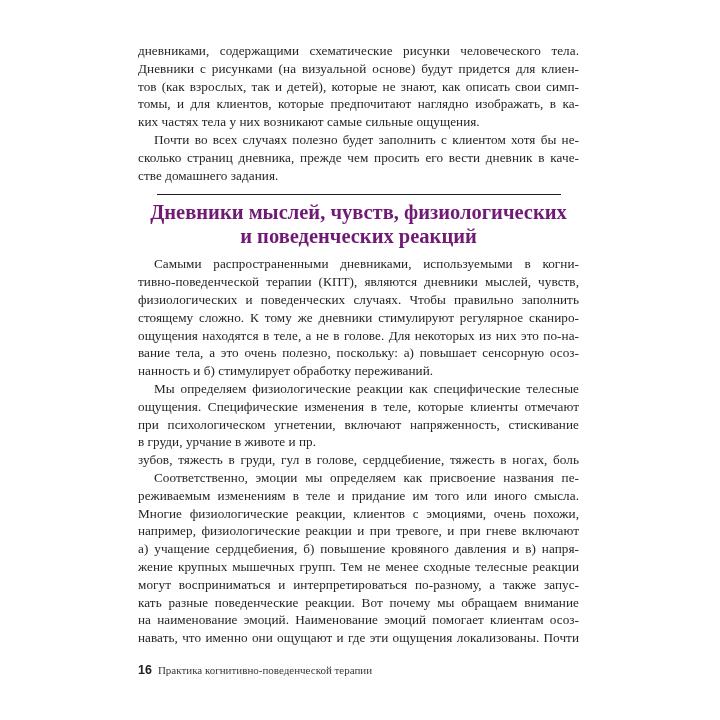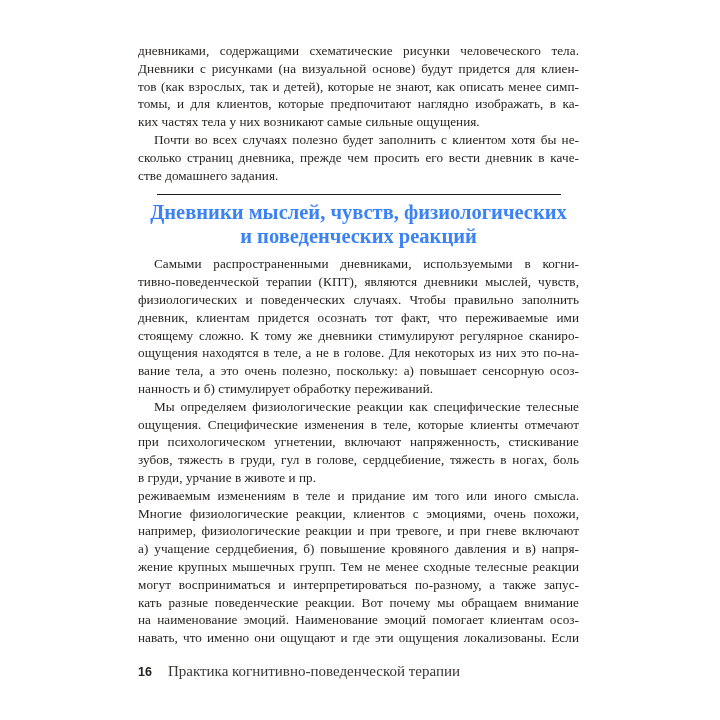--- a/index.html
+++ b/index.html
@@ -35,53 +35,53 @@
     border-top: 1.6px solid #1d1d1b;
     width: 404px;
     margin: 10px auto 0 auto;
   }
   .heading {
     margin: 6px 0 7px 0;
     text-align: center;
     font-weight: bold;
     font-size: 20.5px;
     line-height: 23.5px;
-    color: #3b82f6;
+    color: #701a75;
   }
   .heading .hline { display: block; }
   .footer {
     position: absolute;
     left: 138px;
     top: 663px;
     width: 441px;
     display: flex;
     align-items: baseline;
   }
   .footer .pagenum {
     font-family: "Liberation Sans", "DejaVu Sans", sans-serif;
     font-weight: 700;
     font-size: 12.5px;
     color: #23201d;
-    margin-right: 16px;
+    margin-right: 6px;
   }
   .footer .runtitle {
-    font-size: 15px;
+    font-size: 11px;
     color: #3a3632;
   }
 </style>
 </head>
 <body>
 
 <div class="page">
   <div class="content">
 
     <p class="para">
       <span class="ln">дневниками, содержащими схематические рисунки человеческого тела.</span>
       <span class="ln">Дневники с рисунками (на визуальной основе) будут придется для клиен-</span>
-      <span class="ln">тов (как взрослых, так и детей), которые не знают, как описать менее симп-</span>
+      <span class="ln">тов (как взрослых, так и детей), которые не знают, как описать свои симп-</span>
       <span class="ln">томы, и для клиентов, которые предпочитают наглядно изображать, в ка-</span>
       <span class="ln last">ких частях тела у них возникают самые сильные ощущения.</span>
     </p>
 
     <p class="para">
       <span class="ln ind">Почти во всех случаях полезно будет заполнить с клиентом хотя бы не-</span>
       <span class="ln">сколько страниц дневника, прежде чем просить его вести дневник в каче-</span>
       <span class="ln last">стве домашнего задания.</span>
     </p>
 
@@ -89,45 +89,45 @@
 
     <h1 class="heading">
       <span class="hline">Дневники мыслей, чувств, физиологических</span>
       <span class="hline">и поведенческих реакций</span>
     </h1>
 
     <p class="para">
       <span class="ln ind">Самыми распространенными дневниками, используемыми в когни-</span>
       <span class="ln">тивно-поведенческой терапии (КПТ), являются дневники мыслей, чувств,</span>
       <span class="ln">физиологических и поведенческих случаях. Чтобы правильно заполнить</span>
-      <span class="ln">дневник, клиентам придется осознать тот факт, что переживаемые ими</span>
       <span class="ln">стоящему сложно. К тому же дневники стимулируют регулярное сканиро-</span>
       <span class="ln">ощущения находятся в теле, а не в голове. Для некоторых из них это по-на-</span>
       <span class="ln">вание тела, а это очень полезно, поскольку: а) повышает сенсорную осоз-</span>
       <span class="ln last">нанность и б) стимулирует обработку переживаний.</span>
     </p>
 
     <p class="para">
       <span class="ln ind">Мы определяем физиологические реакции как специфические телесные</span>
       <span class="ln">ощущения. Специфические изменения в теле, которые клиенты отмечают</span>
       <span class="ln">при психологическом угнетении, включают напряженность, стискивание</span>
+      <span class="ln last">в груди, урчание в животе и пр.</span>
       <span class="ln">зубов, тяжесть в груди, гул в голове, сердцебиение, тяжесть в ногах, боль</span>
-      <span class="ln last">в груди, урчание в животе и пр.</span>
     </p>
 
     <p class="para">
+      <span class="ln ind">Соответственно, эмоции мы определяем как присвоение названия пе-</span>
       <span class="ln">реживаемым изменениям в теле и придание им того или иного смысла.</span>
       <span class="ln">Многие физиологические реакции, клиентов с эмоциями, очень похожи,</span>
       <span class="ln">например, физиологические реакции и при тревоге, и при гневе включают</span>
       <span class="ln">а) учащение сердцебиения, б) повышение кровяного давления и в) напря-</span>
       <span class="ln">жение крупных мышечных групп. Тем не менее сходные телесные реакции</span>
       <span class="ln">могут восприниматься и интерпретироваться по-разному, а также запус-</span>
       <span class="ln">кать разные поведенческие реакции. Вот почему мы обращаем внимание</span>
       <span class="ln">на наименование эмоций. Наименование эмоций помогает клиентам осоз-</span>
-      <span class="ln">навать, что именно они ощущают и где эти ощущения локализованы. Если</span>
+      <span class="ln">навать, что именно они ощущают и где эти ощущения локализованы. Почти</span>
     </p>
 
   </div>
 
   <div class="footer">
     <span class="pagenum">16</span>
     <span class="runtitle">Практика когнитивно-поведенческой терапии</span>
   </div>
 </div>
 

